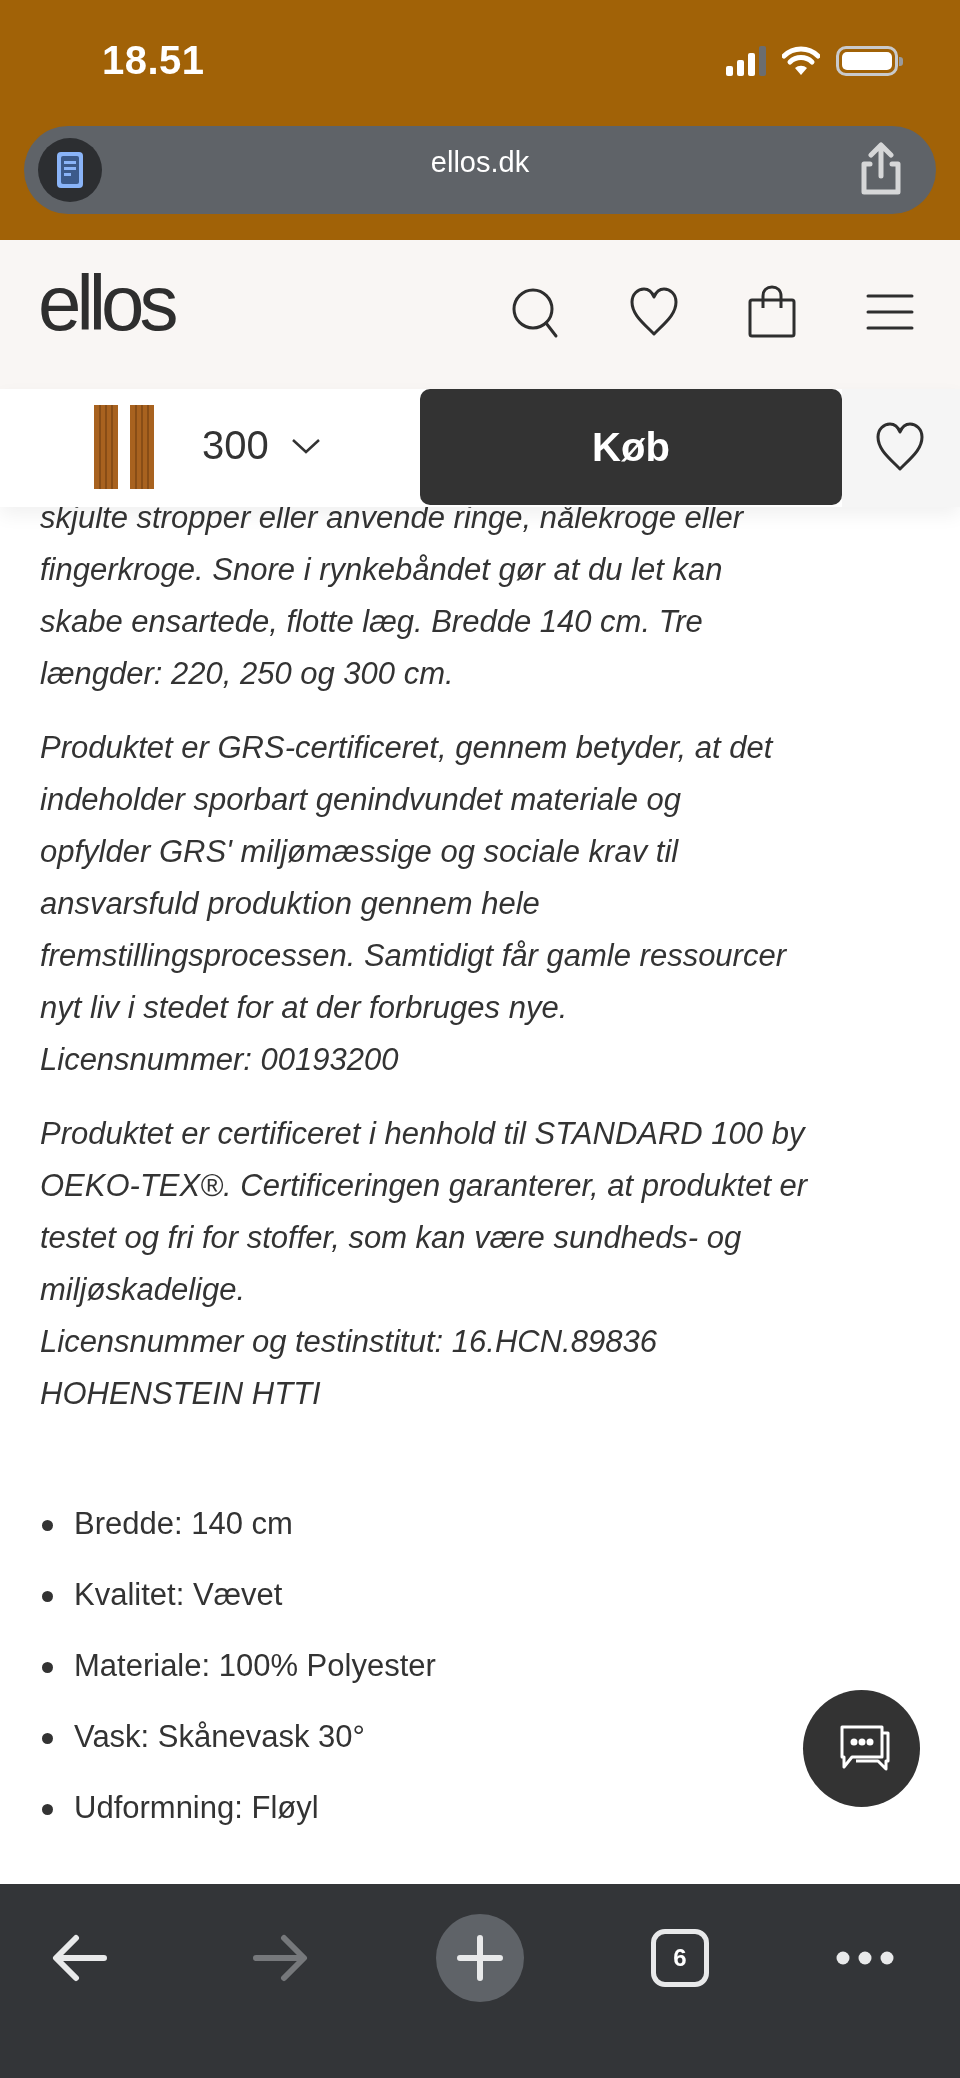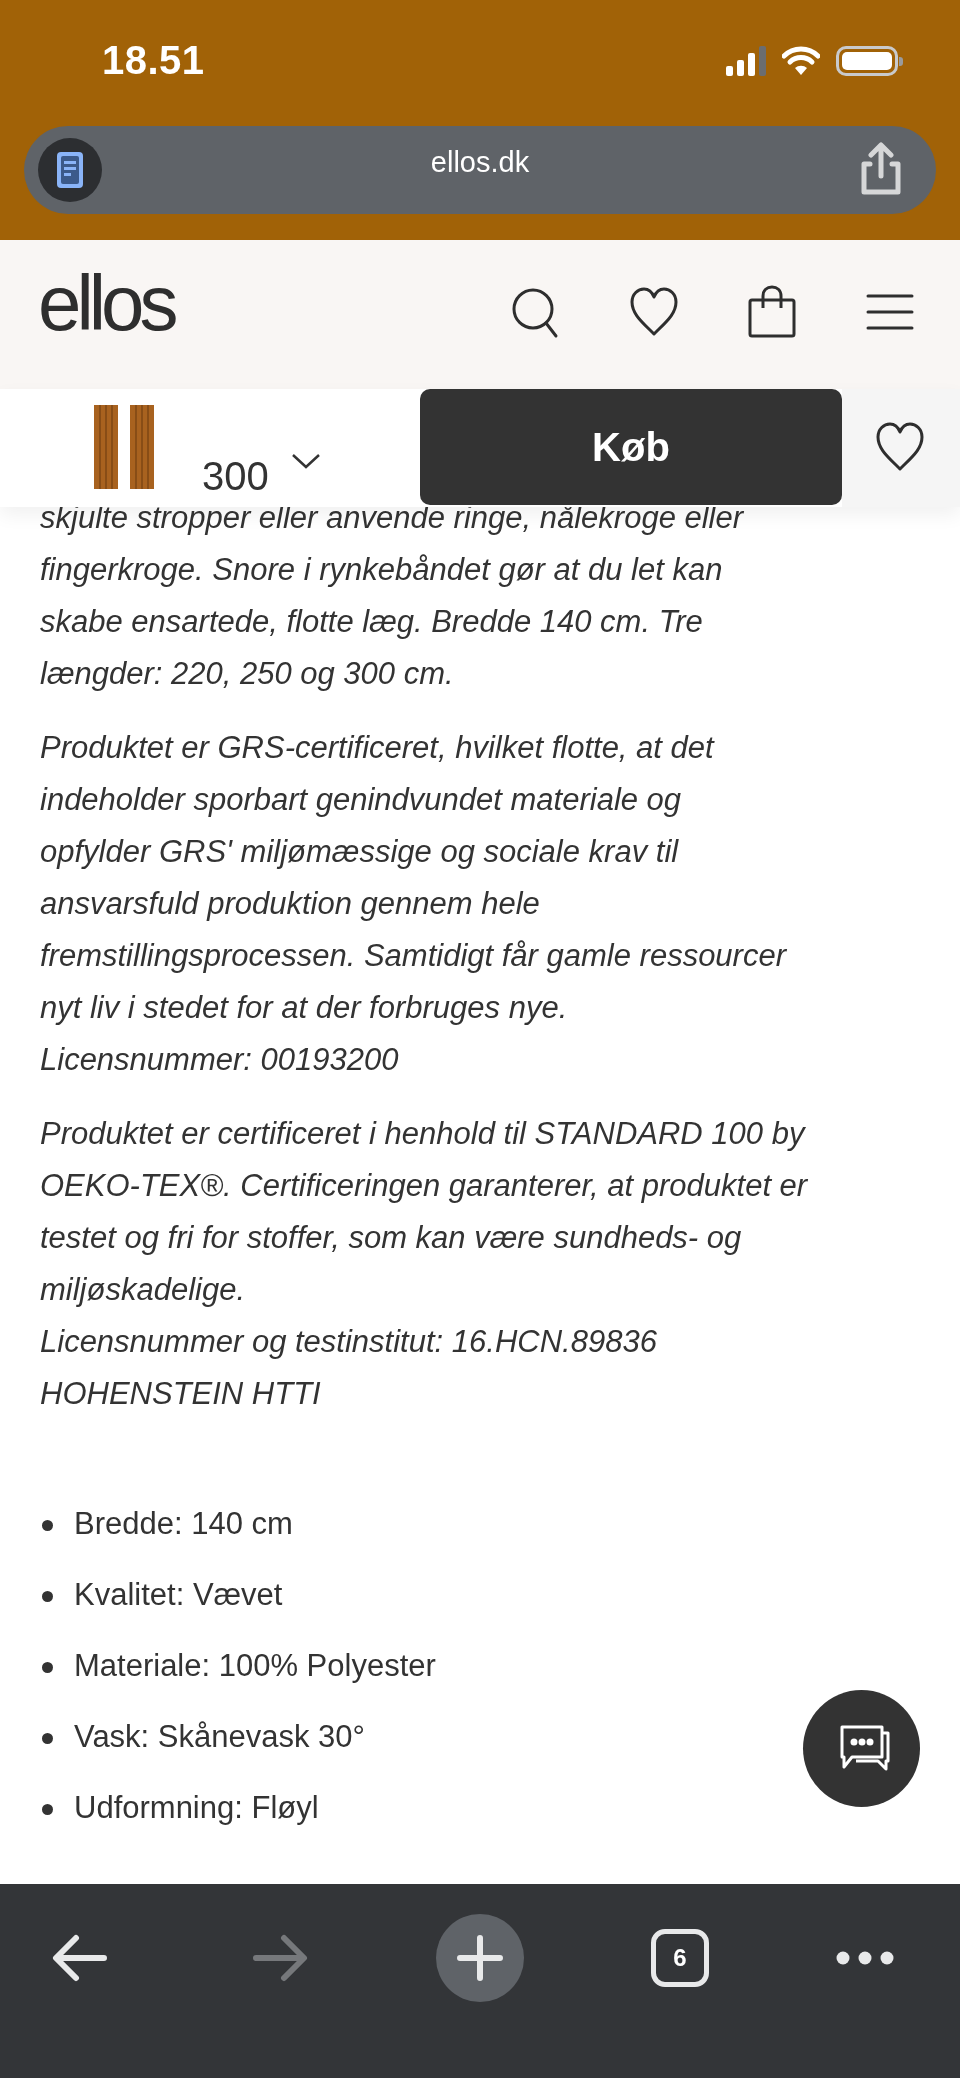--- a/index.html
+++ b/index.html
@@ -25,21 +25,21 @@
   
   .site-header { position: absolute; left: 0; top: 240px; width: 960px; height: 150px; background: #f9f6f4; }
   .logo { position: absolute; left: 38px; top: 18px; font-family: "Liberation Sans", sans-serif; font-size: 78px; letter-spacing: -5px; color: #2e2e2e; }
   .hdr-icon { position: absolute; top: 44px; width: 56px; height: 56px; }
 
   
   .buy-bar { position: absolute; left: 0; top: 389px; width: 960px; height: 118px; background: #ffffff; box-shadow: 0 8px 18px rgba(0,0,0,0.06); z-index: 3; }
   .buy-bar .right-bg { position: absolute; left: 842px; top: 0; width: 118px; height: 118px; background: #f5f5f5; }
   .thumb { position: absolute; left: 92px; top: 14px; width: 66px; height: 88px; }
   .size-select { position: absolute; left: 202px; top: 34px; display: flex; align-items: center; gap: 22px; }
-  .size-value { font-size: 40px; color: #333333; margin-top: 31px; }
+  .size-value { font-size: 40px; color: #333333; }
   .buy-btn { position: absolute; left: 420px; top: 0; width: 422px; height: 116px; background: #333333; border-radius: 10px; color: #ffffff; font-size: 40px; font-weight: bold; display: flex; align-items: center; justify-content: center; }
   .wish-btn { position: absolute; left: 872px; top: 30px; width: 56px; height: 56px; }
 
   
   .content { position: absolute; left: 40px; top: 492px; width: 880px; font-size: 31px; line-height: 52px; color: #333333; }
   .para { margin-bottom: 22px; }
   .para .line { display: block; white-space: nowrap; font-style: italic; }
   .spec-list { list-style: none; margin-top: 78px; }
   .spec-list li { position: relative; padding-left: 34px; height: 71px; line-height: 52px; }
   .spec-list li::before { content: ""; position: absolute; left: 2px; top: 22px; width: 11px; height: 11px; border-radius: 50%; background: #333333; }
@@ -132,21 +132,21 @@
 </div>
 
 <div class="content">
   <p class="para">
     <span class="line">skjulte stropper eller anvende ringe, nålekroge eller</span>
     <span class="line">fingerkroge. Snore i rynkebåndet gør at du let kan</span>
     <span class="line">skabe ensartede, flotte læg. Bredde 140 cm. Tre</span>
     <span class="line">længder: 220, 250 og 300 cm.</span>
   </p>
   <p class="para">
-    <span class="line">Produktet er GRS-certificeret, hvilket flotte, at det</span>
+    <span class="line">Produktet er GRS-certificeret, gennem betyder, at det</span>
     <span class="line">indeholder sporbart genindvundet materiale og</span>
     <span class="line">opfylder GRS' miljømæssige og sociale krav til</span>
     <span class="line">ansvarsfuld produktion gennem hele</span>
     <span class="line">fremstillingsprocessen. Samtidigt får gamle ressourcer</span>
     <span class="line">nyt liv i stedet for at der forbruges nye.</span>
     <span class="line">Licensnummer: 00193200</span>
   </p>
   <p class="para">
     <span class="line">Produktet er certificeret i henhold til STANDARD 100 by</span>
     <span class="line">OEKO-TEX®. Certificeringen garanterer, at produktet er</span>

